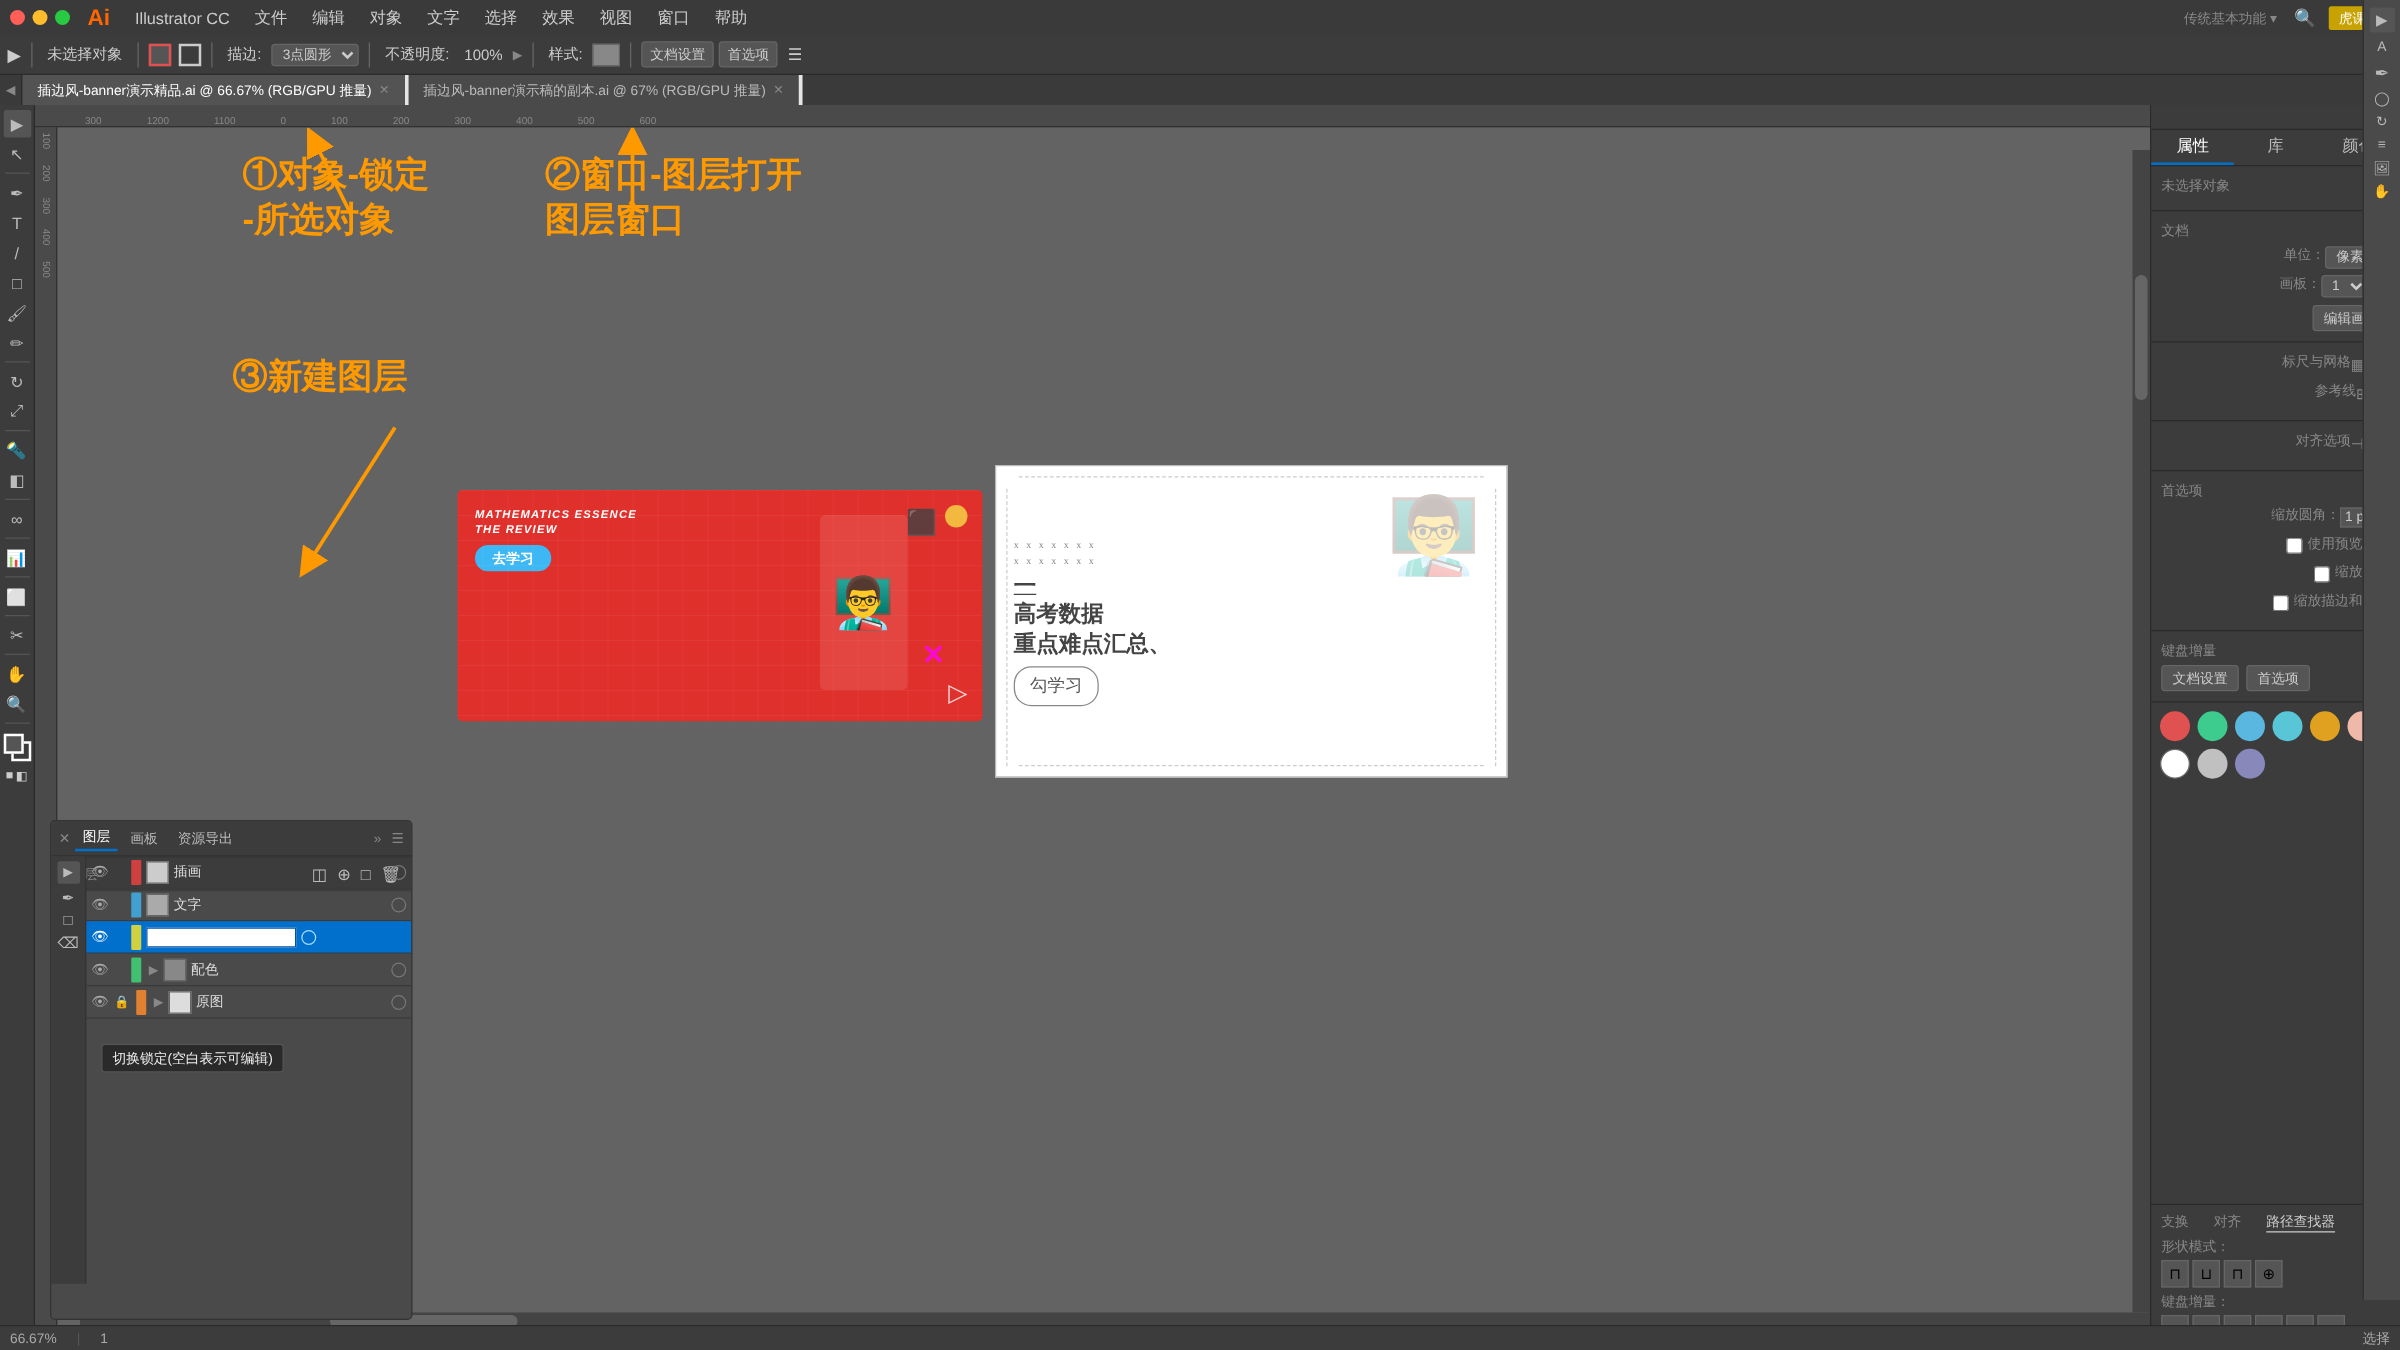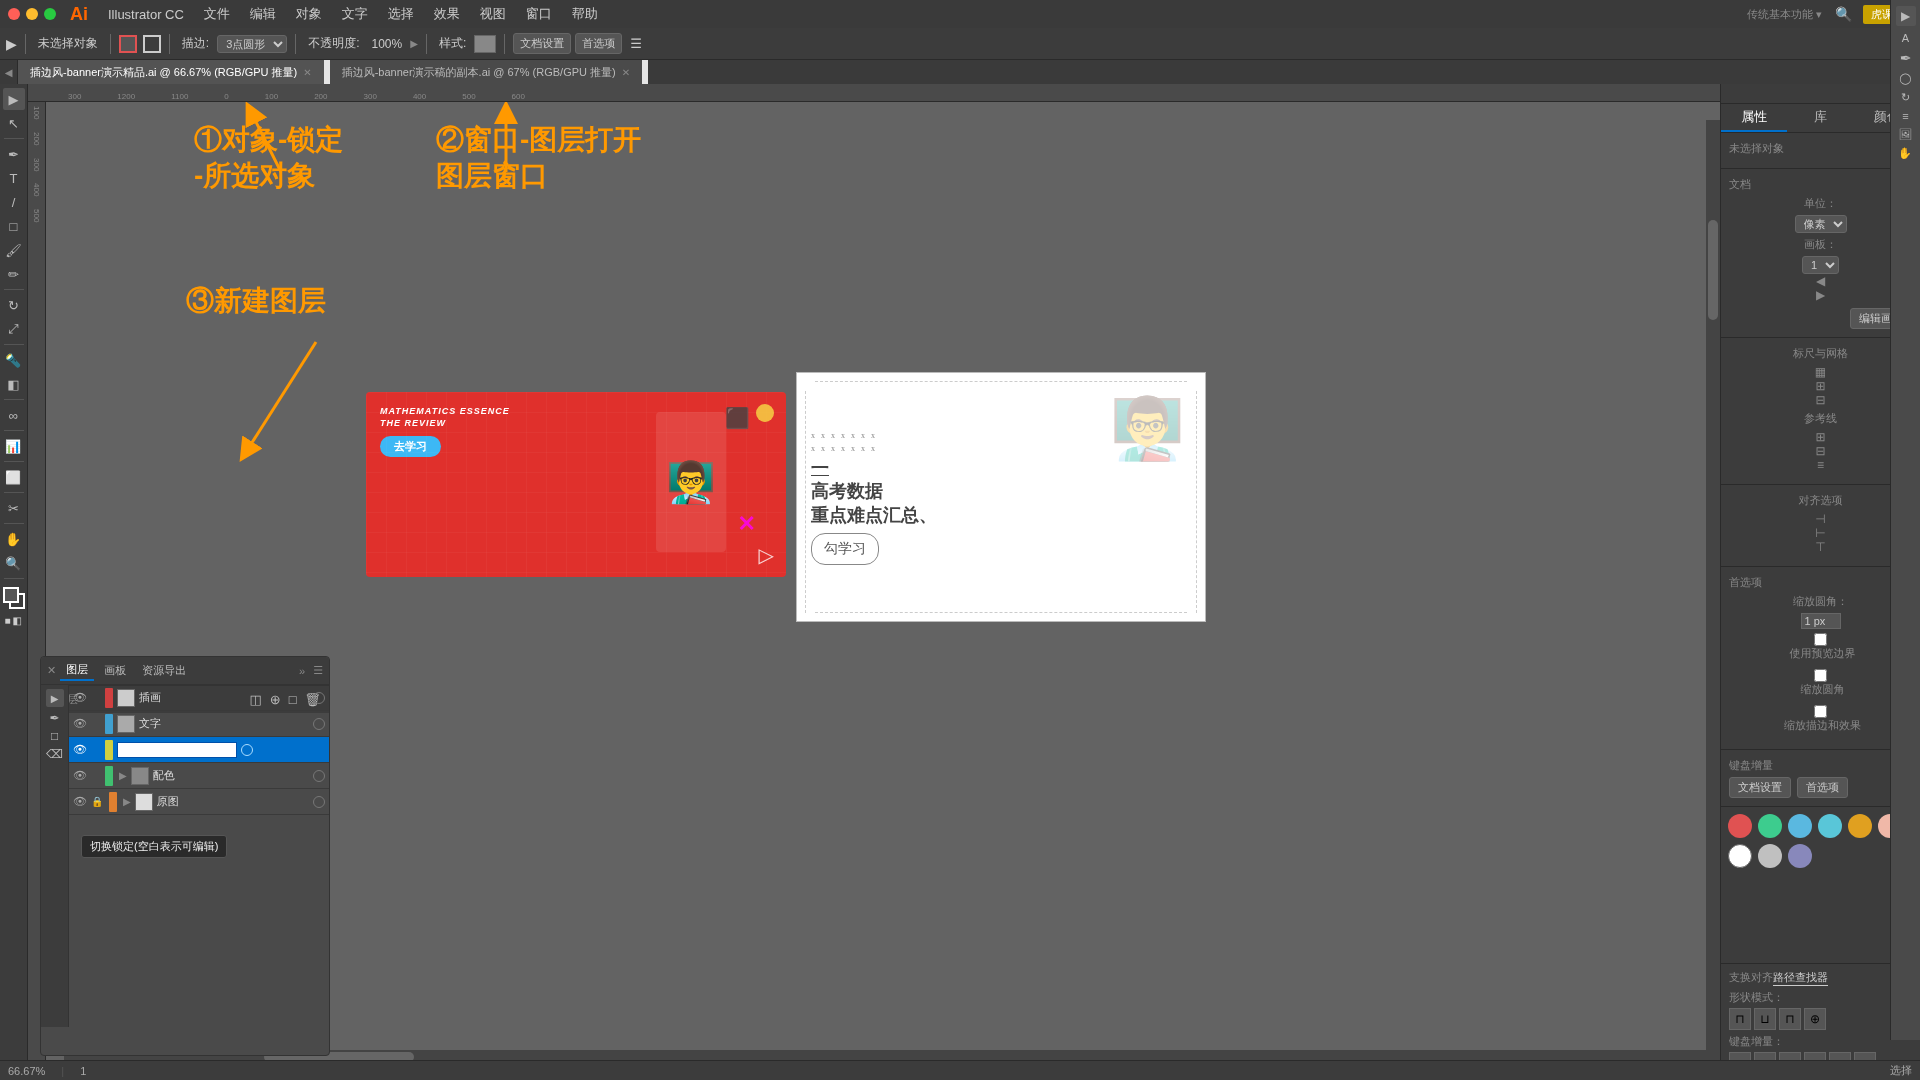--- a/index.html
+++ b/index.html
@@ -26,21 +26,21 @@
     .toolbar-label { color: #ccc; font-size: 12px; padding: 0 4px; }
     .toolbar-btn { color: #ccc; font-size: 11px; background: #555; border: 1px solid #666; border-radius: 3px; padding: 2px 6px; cursor: pointer; }
     .toolbar-select { background: #555; color: #ccc; border: 1px solid #666; font-size: 11px; padding: 1px 4px; border-radius: 3px; }
     .toolbar-divider { width: 1px; height: 20px; background: #666; margin: 0 4px; }
 
     
     #tabs {
       width: 100%; height: 24px; background: #3a3a3a;
       display: flex; align-items: center; padding: 0;
     }
-    .tab { height: 24px; padding: 0 12px; font-size: 11px; color: #bbb; background: #4a4a4a; border-right: 6px solid #e5e5e5; display: flex; align-items: center; gap: 6px; cursor: pointer; }
+    .tab { height: 24px; padding: 0 12px; font-size: 11px; color: #bbb; background: #4a4a4a; border-right: 3px solid #e5e5e5; display: flex; align-items: center; gap: 6px; cursor: pointer; }
     .tab.active { background: #535353; color: #fff; }
     .tab-close { color: #888; font-size: 10px; cursor: pointer; }
 
     
     #main {
       display: flex; width: 100%; height: calc(1080px - 28px - 32px - 24px);
     }
 
     
     #left-tools {
@@ -62,21 +62,21 @@
     
     #right-panel {
       width: 200px; background: #3c3c3c; border-left: 1px solid #2a2a2a;
       display: flex; flex-direction: column;
     }
     .right-tabs { display: flex; border-bottom: 1px solid #2a2a2a; }
     .right-tab { flex: 1; text-align: center; padding: 4px 0; font-size: 13px; color: #bbb; cursor: pointer; border-bottom: 2px solid transparent; }
     .right-tab.active { color: #fff; border-bottom: 2px solid #0070cc; }
     .right-section { padding: 8px; border-bottom: 1px solid #2a2a2a; }
     .right-label { color: #888; font-size: 11px; margin-bottom: 4px; }
-    .right-row { display: flex; align-items: center; justify-content: flex-end; margin-bottom: 4px; flex-direction: column; }
+    .right-row { display: flex; align-items: center; justify-content: flex-end; margin-bottom: 4px; }
     .right-btn { background: #555; color: #ccc; border: 1px solid #666; border-radius: 3px; font-size: 11px; padding: 2px 8px; cursor: pointer; }
     .color-swatch { width: 24px; height: 24px; border-radius: 50%; display: inline-block; margin: 3px; }
     .color-grid { display: flex; flex-wrap: wrap; padding: 4px; }
 
     
     #layers-panel {
       position: absolute; left: 40px; bottom: 24px; width: 290px; height: 400px;
       background: #4a4a4a; border: 1px solid #333; border-radius: 4px;
     }
     .layers-header { height: 28px; background: #3c3c3c; display: flex; align-items: center; border-bottom: 1px solid #333; border-radius: 4px 4px 0 0; padding: 0 6px; gap: 4px; }
@@ -448,21 +448,21 @@
       <div class="color-swatch" style="background:#5ab8e0;"></div>
       <div class="color-swatch" style="background:#59c6d8;"></div>
       <div class="color-swatch" style="background:#e0a020;"></div>
       <div class="color-swatch" style="background:#f0b8a8;"></div>
       <div class="color-swatch" style="background:#ffffff;border:1px solid #666;"></div>
       <div class="color-swatch" style="background:#c0c0c0;"></div>
       <div class="color-swatch" style="background:#8888bb;"></div>
     </div>
 
     <div style="margin-top:auto;border-top:1px solid #2a2a2a;padding:6px 8px;">
-      <div style="display:flex;gap:0;">
+      <div style="display:flex;gap:20px;">
         <span style="color:#888;font-size:11px;cursor:pointer;">支换</span>
         <span style="color:#888;font-size:11px;cursor:pointer;">对齐</span>
         <span style="color:#ccc;font-size:11px;cursor:pointer;border-bottom:1px solid #ccc;">路径查找器</span>
       </div>
       <div style="margin-top:4px;">
         <div style="color:#888;font-size:11px;margin-bottom:3px;">形状模式：</div>
         <div style="display:flex;gap:3px;margin-bottom:4px;">
           <div style="width:22px;height:22px;background:#555;border:1px solid #666;cursor:pointer;display:flex;align-items:center;justify-content:center;font-size:12px;">⊓</div>
           <div style="width:22px;height:22px;background:#555;border:1px solid #666;cursor:pointer;display:flex;align-items:center;justify-content:center;font-size:12px;">⊔</div>
           <div style="width:22px;height:22px;background:#555;border:1px solid #666;cursor:pointer;display:flex;align-items:center;justify-content:center;font-size:12px;">⊓</div>

